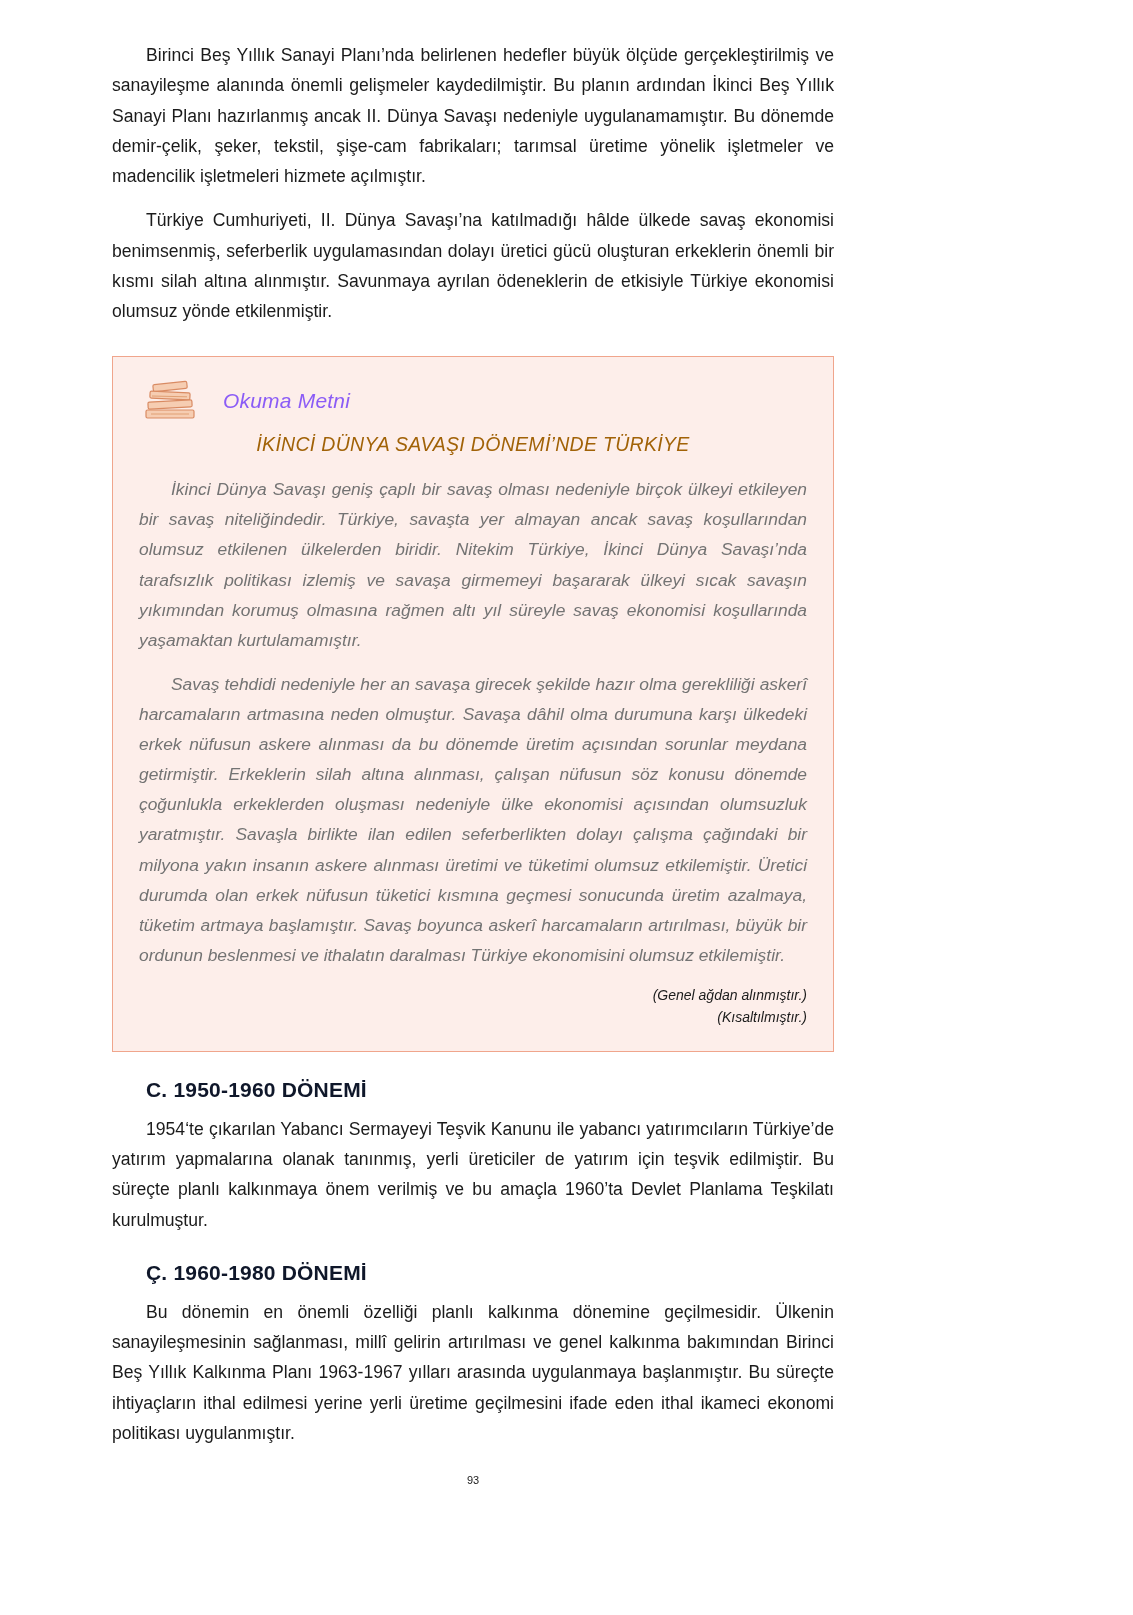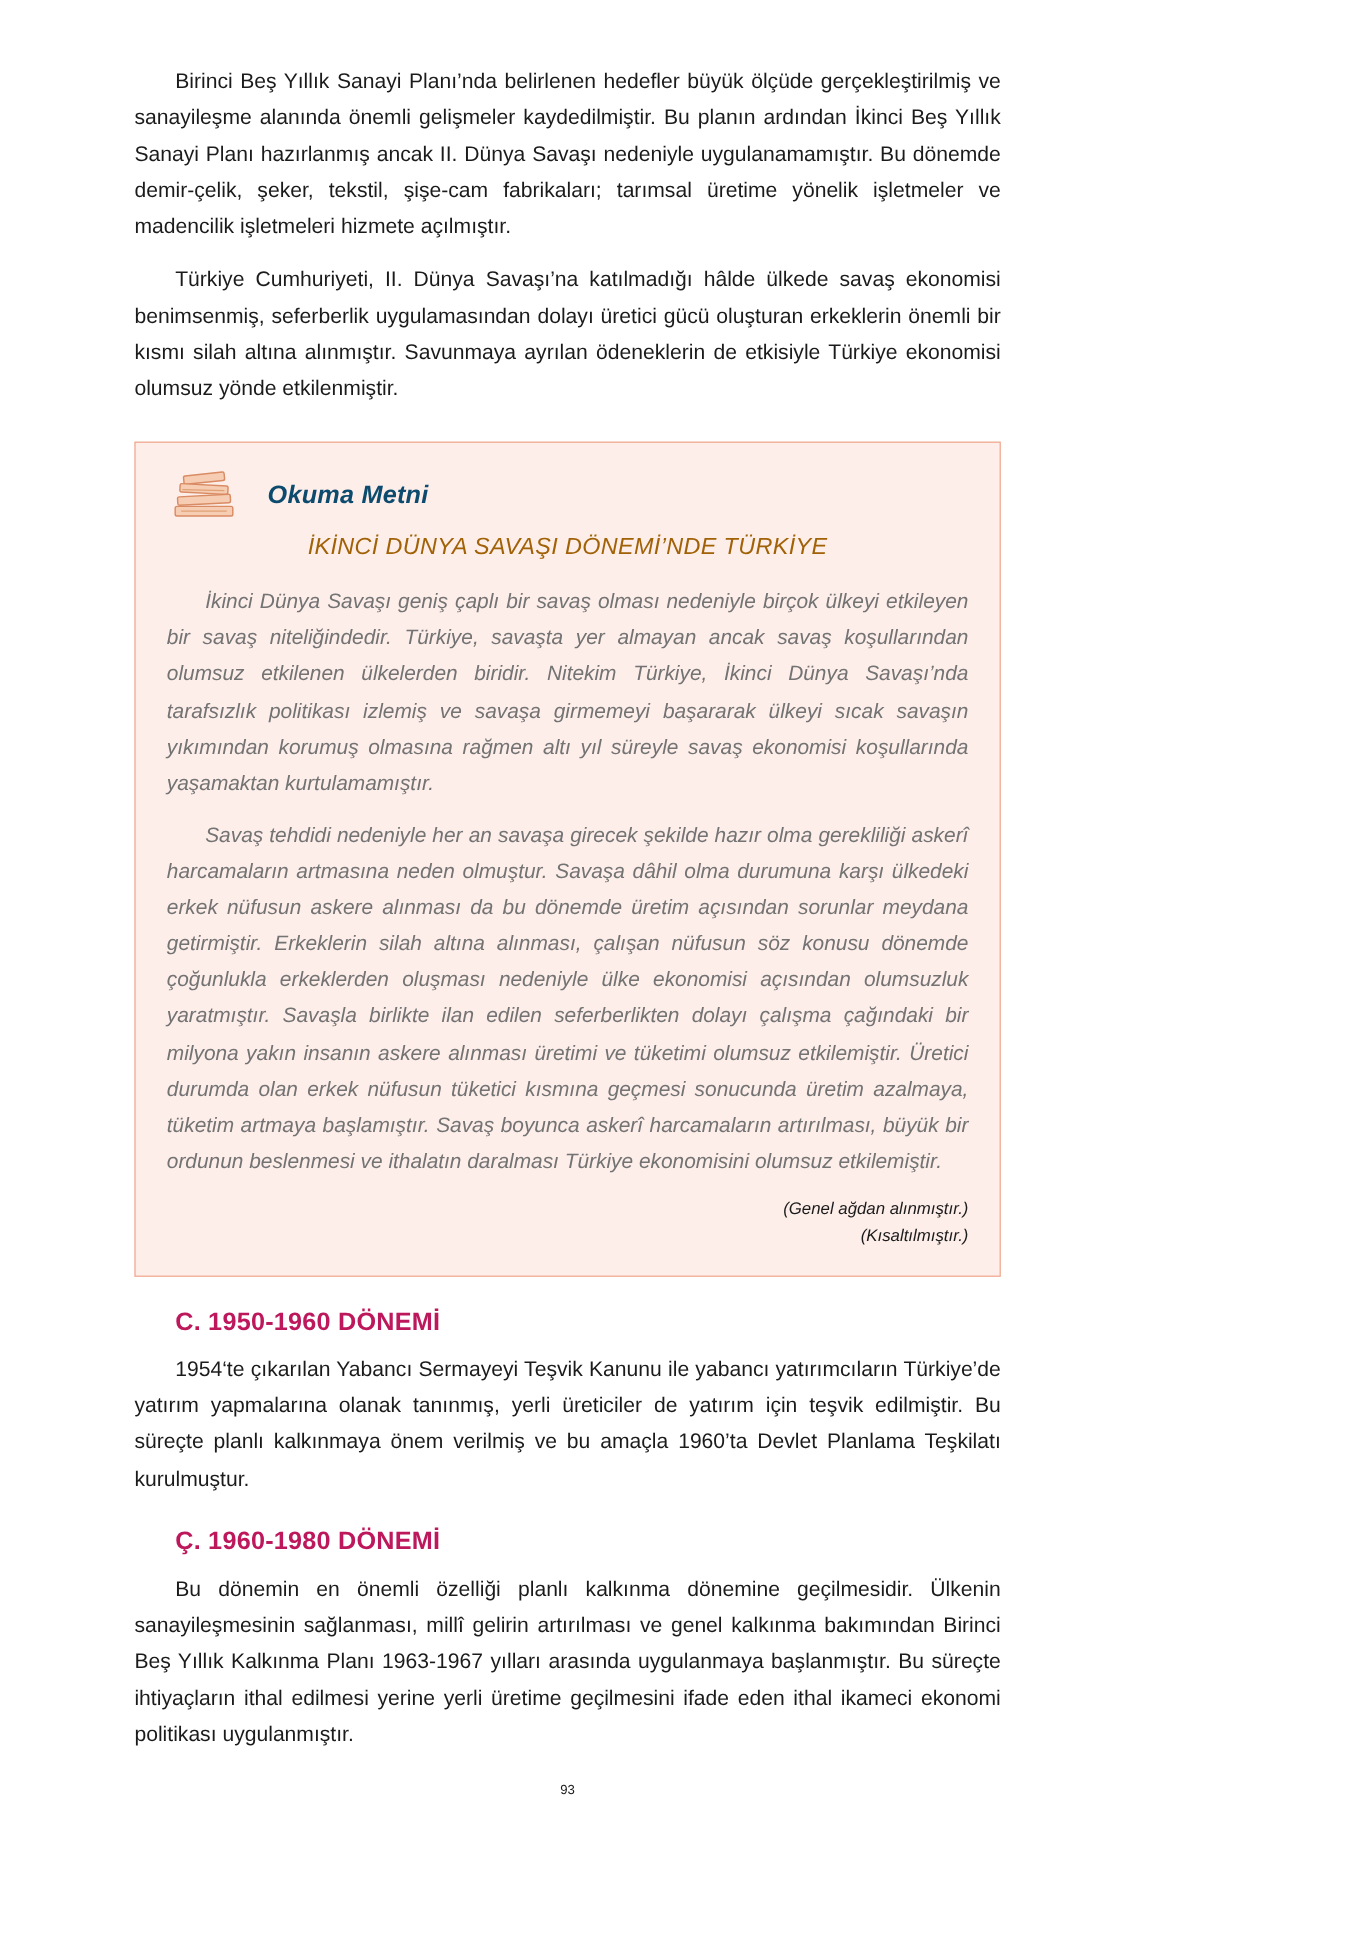--- a/index.html
+++ b/index.html
@@ -11,21 +11,21 @@
     width: 1133px;
     min-height: 1615px;
     font-family: "Liberation Sans", sans-serif;
     color: #1a1a1a;
     position: relative;
   }
   .page {
     width: 946px;
     min-height: 1615px;
     box-sizing: border-box;
-    padding: 52px 112px 40px 112px;
+    padding: 40px 112px 40px 112px;
     position: relative;
   }
   p.body-par {
     font-size: 17.6px;
     line-height: 1.72;
     text-align: justify;
     margin: 0 0 14px 0;
     text-indent: 34px;
     color: #1b1b1b;
   }
@@ -47,22 +47,22 @@
   }
   .books-icon {
     width: 70px;
     height: 52px;
     flex: 0 0 auto;
     position: relative;
   }
   .reading-label {
     font-size: 21px;
     font-style: italic;
-    font-weight: bold;
-    color: #0c4a6e;
+    font-weight: normal;
+    color: #8b5cf6;
     letter-spacing: 0.2px;
   }
   .reading-title {
     text-align: center;
     font-size: 19.5px;
     font-style: italic;
     font-weight: normal;
     color: #a16207;
     margin: 6px 0 18px 0;
     letter-spacing: 0.3px;
@@ -82,21 +82,21 @@
     text-align: right;
     color: #1b1b1b;
     line-height: 1.6;
     margin: 0;
   }
   .reading-src.first { margin-top: 12px; }
 
   h2.section-title {
     font-size: 21px;
     font-weight: bold;
-    color: #be185d;
+    color: #0f172a;
     margin: 26px 0 12px 34px;
     letter-spacing: 0.2px;
   }
   .page-number {
     text-align: center;
     font-size: 11px;
     color: #1b1b1b;
     margin-top: 26px;
   }
 </style>

